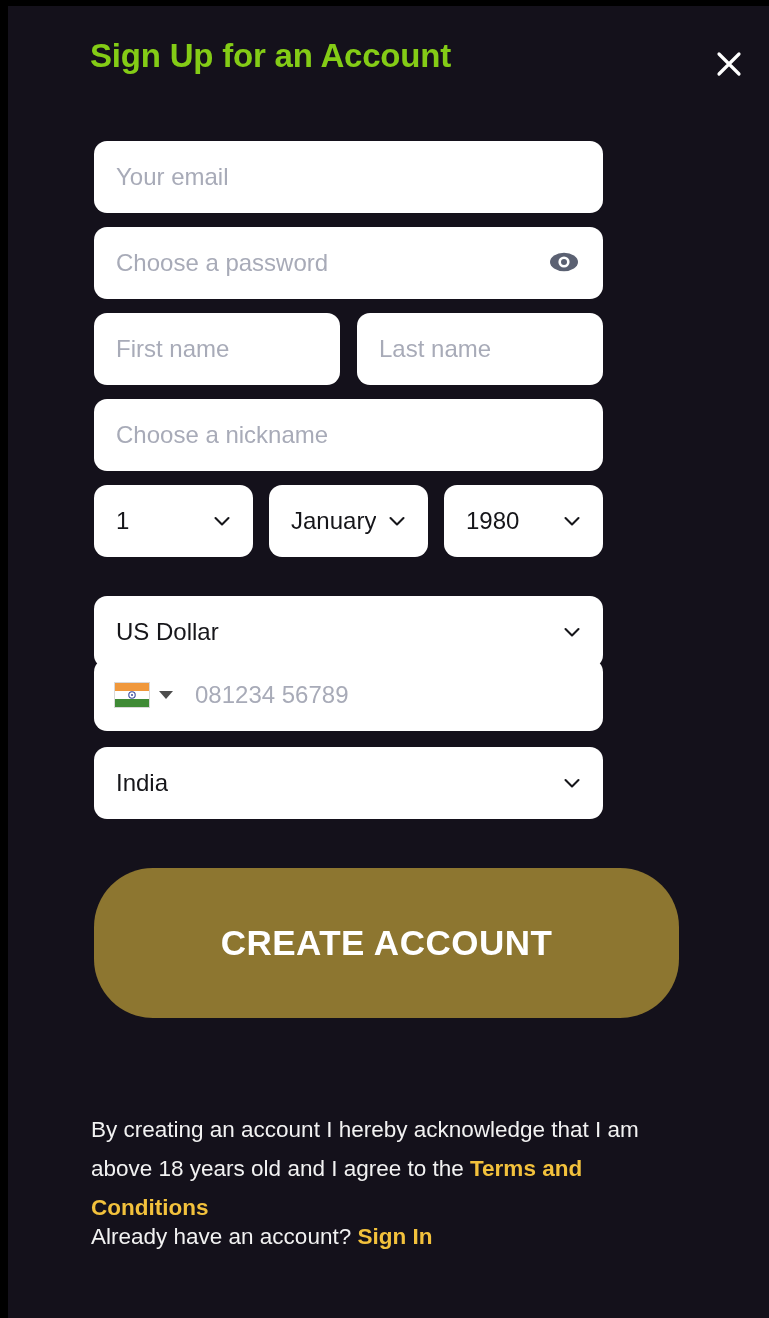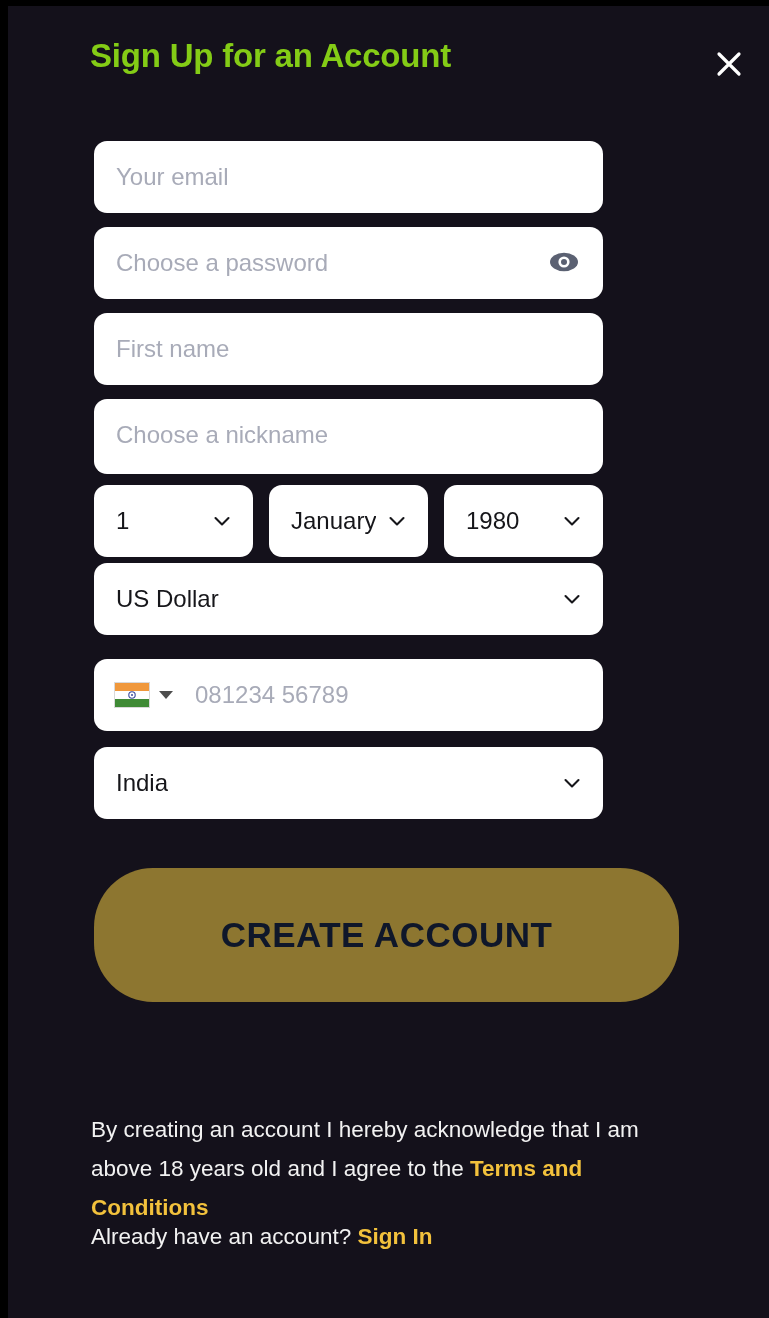--- a/index.html
+++ b/index.html
@@ -137,21 +137,21 @@
     width: 22px;
     height: 22px;
     display: block;
   }
 
   
   .date-row { display: flex; gap: 16px; }
   .date-row .select { flex: 1 1 0; min-width: 0; }
 
   
-  .name-row { display: flex; gap: 17px; flex-direction: column; }
+  .name-row { display: flex; gap: 17px; }
   .name-row .half { flex: 1 1 0; min-width: 0; }
 
   
   .phone-wrap {
     box-sizing: border-box;
     background: #ffffff;
     border-radius: 13px;
     height: 72px;
     width: 100%;
     display: flex;
@@ -192,25 +192,25 @@
     padding: 0 0 0 16px;
     min-width: 0;
   }
   .phone-input::placeholder { color: #a8abb8; }
 
   
   .cta {
     position: absolute;
     left: 86px;
     width: 585px;
-    height: 134px;
+    height: 150px;
     border: none;
     border-radius: 59px;
     background: #8d7630;
-    color: #0f172a;
+    color: #ffffff;
     font-family: "Liberation Sans", sans-serif;
     font-size: 35px;
     font-weight: bold;
     letter-spacing: 0.5px;
     cursor: pointer;
     padding: 0;
   }
 
   
   .legal {
@@ -306,21 +306,21 @@
       <div class="select">
         <span class="sel-value">1980</span>
         <span class="chev">
           <svg width="22" height="22" viewBox="0 0 22 22">
             <path d="M4.5 8 L11 14.5 L17.5 8" stroke="#16161a" stroke-width="2.1" fill="none" stroke-linecap="round" stroke-linejoin="round"></path>
           </svg>
         </span>
       </div>
     </div>
 
-    <div class="row" style="top:445px;">
+    <div class="row" style="top:478px;">
       <div class="select">
         <span class="sel-value">US Dollar</span>
         <span class="chev">
           <svg width="22" height="22" viewBox="0 0 22 22">
             <path d="M4.5 8 L11 14.5 L17.5 8" stroke="#16161a" stroke-width="2.1" fill="none" stroke-linecap="round" stroke-linejoin="round"></path>
           </svg>
         </span>
       </div>
     </div>
 

